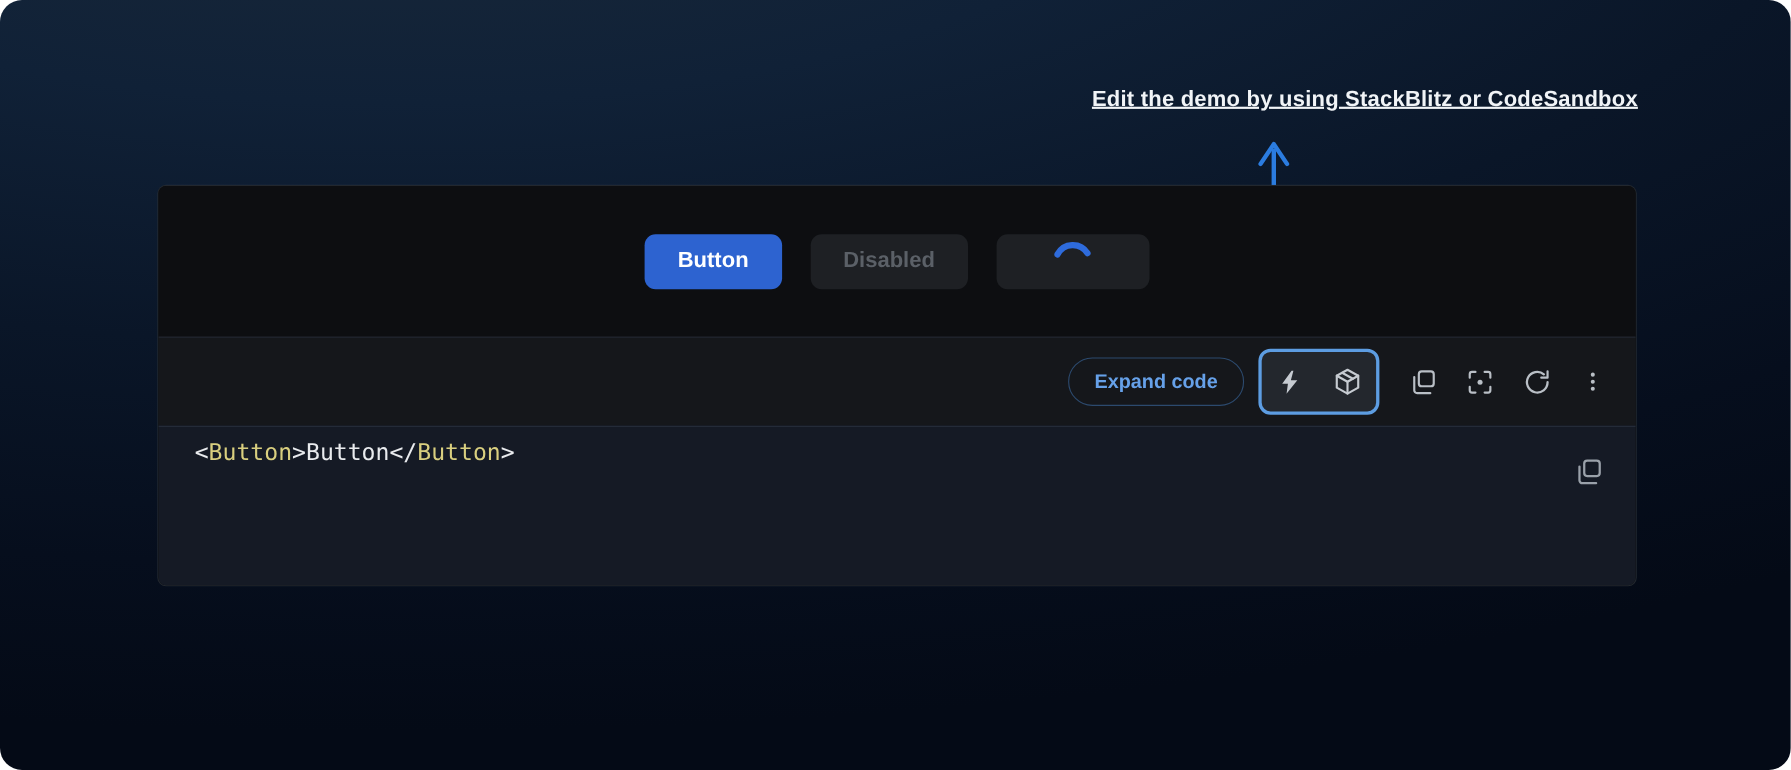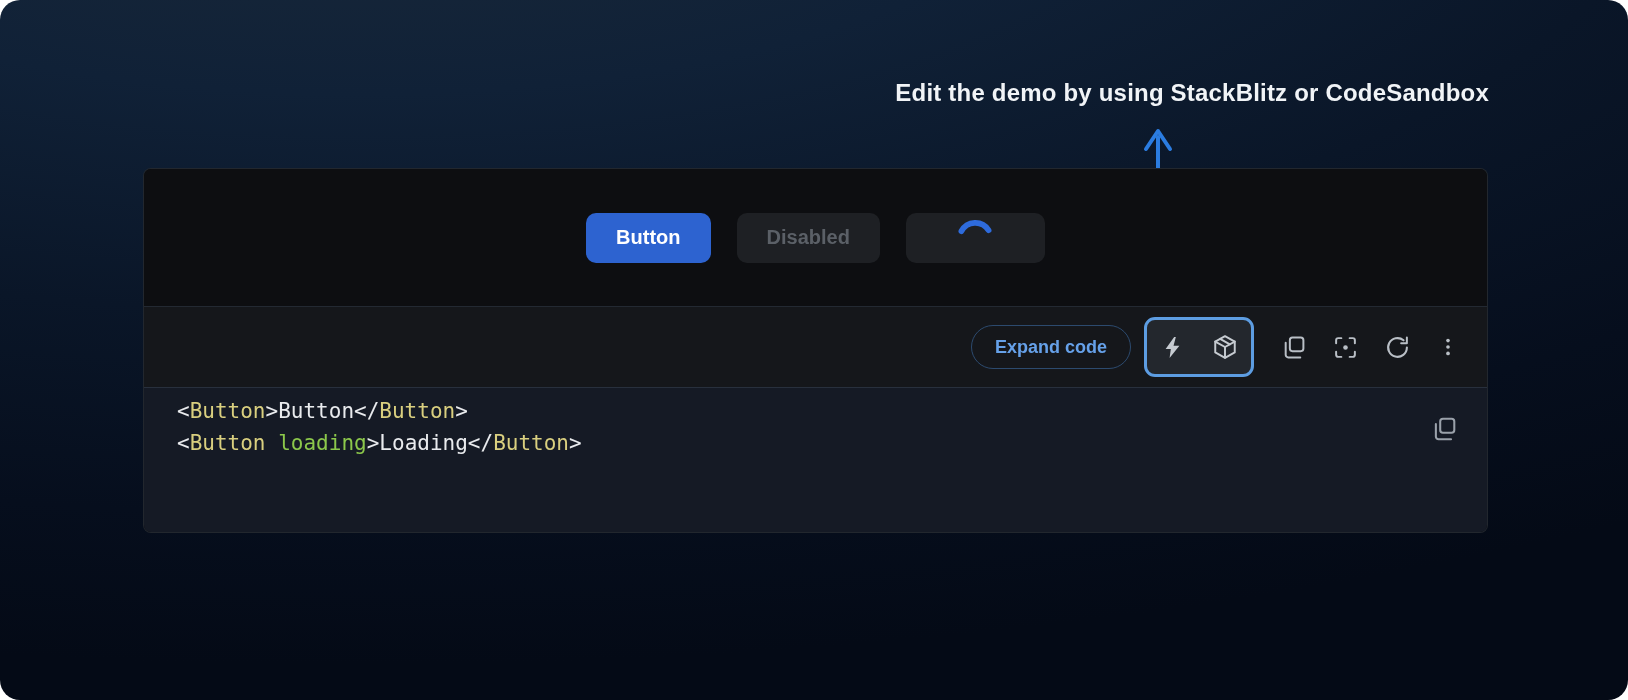--- a/index.html
+++ b/index.html
@@ -9,22 +9,22 @@
   .screen {
     position: relative; width: 1628px; height: 700px;
     border-radius: 20px; overflow: hidden;
     background:
       radial-gradient(140% 120% at 22% -25%, #1b2a3a 0%, #102137 32%, #0a1628 58%, #060e1d 82%, #040a16 100%);
   }
 
   
   .annotation {
     position: absolute; top: 79px; right: 139px;
-    font-size: 24px; font-weight: 700; letter-spacing: 0.2px;
-    color: #f1f4f7; white-space: nowrap;
+    font-size: 20px; font-weight: 700; letter-spacing: 0.2px;
+    color: #f1f4f7; white-space: nowrap; text-decoration: underline;
   }
 
   
   .arrow-svg { position: absolute; left: 0; top: 0; pointer-events: none; }
 
   
   .card {
     position: absolute; left: 143px; top: 168px; width: 1345px; height: 365px;
     border: 1px solid rgba(110, 130, 150, 0.22);
     border-radius: 8px; overflow: hidden;
@@ -181,21 +181,20 @@
             <circle cx="12" cy="12" r="2"></circle>
             <circle cx="12" cy="19" r="2"></circle>
           </svg>
         </span>
       </button>
     </div>
 
     <div class="code-section">
       <div>
           <div class="code-line"><span class="tok-p">&lt;</span><span class="tok-tag">Button</span><span class="tok-p">&gt;</span><span class="tok-plain">Button</span><span class="tok-p">&lt;/</span><span class="tok-tag">Button</span><span class="tok-p">&gt;</span></div>
-          <div class="code-line"><span class="tok-p">&lt;</span><span class="tok-tag">Button</span><span class="tok-plain"> </span><span class="tok-attr">loading</span><span class="tok-p">&gt;</span><span class="tok-plain">Loading</span><span class="tok-p">&lt;/</span><span class="tok-tag">Button</span><span class="tok-p">&gt;</span></div>
         </div>
       <button class="icon-btn code-copy">
         <span>
           <svg width="26" height="26" viewBox="0 0 24 24" stroke="#9aa1aa" stroke-width="1.9" fill="none" stroke-linecap="round" stroke-linejoin="round">
             <rect x="8.5" y="2.5" width="13" height="13" rx="2.5"></rect>
             <path d="M4.5 7.5 V19 a2.5 2.5 0 0 0 2.5 2.5 H18.5"></path>
           </svg>
         </span>
       </button>
     </div>

